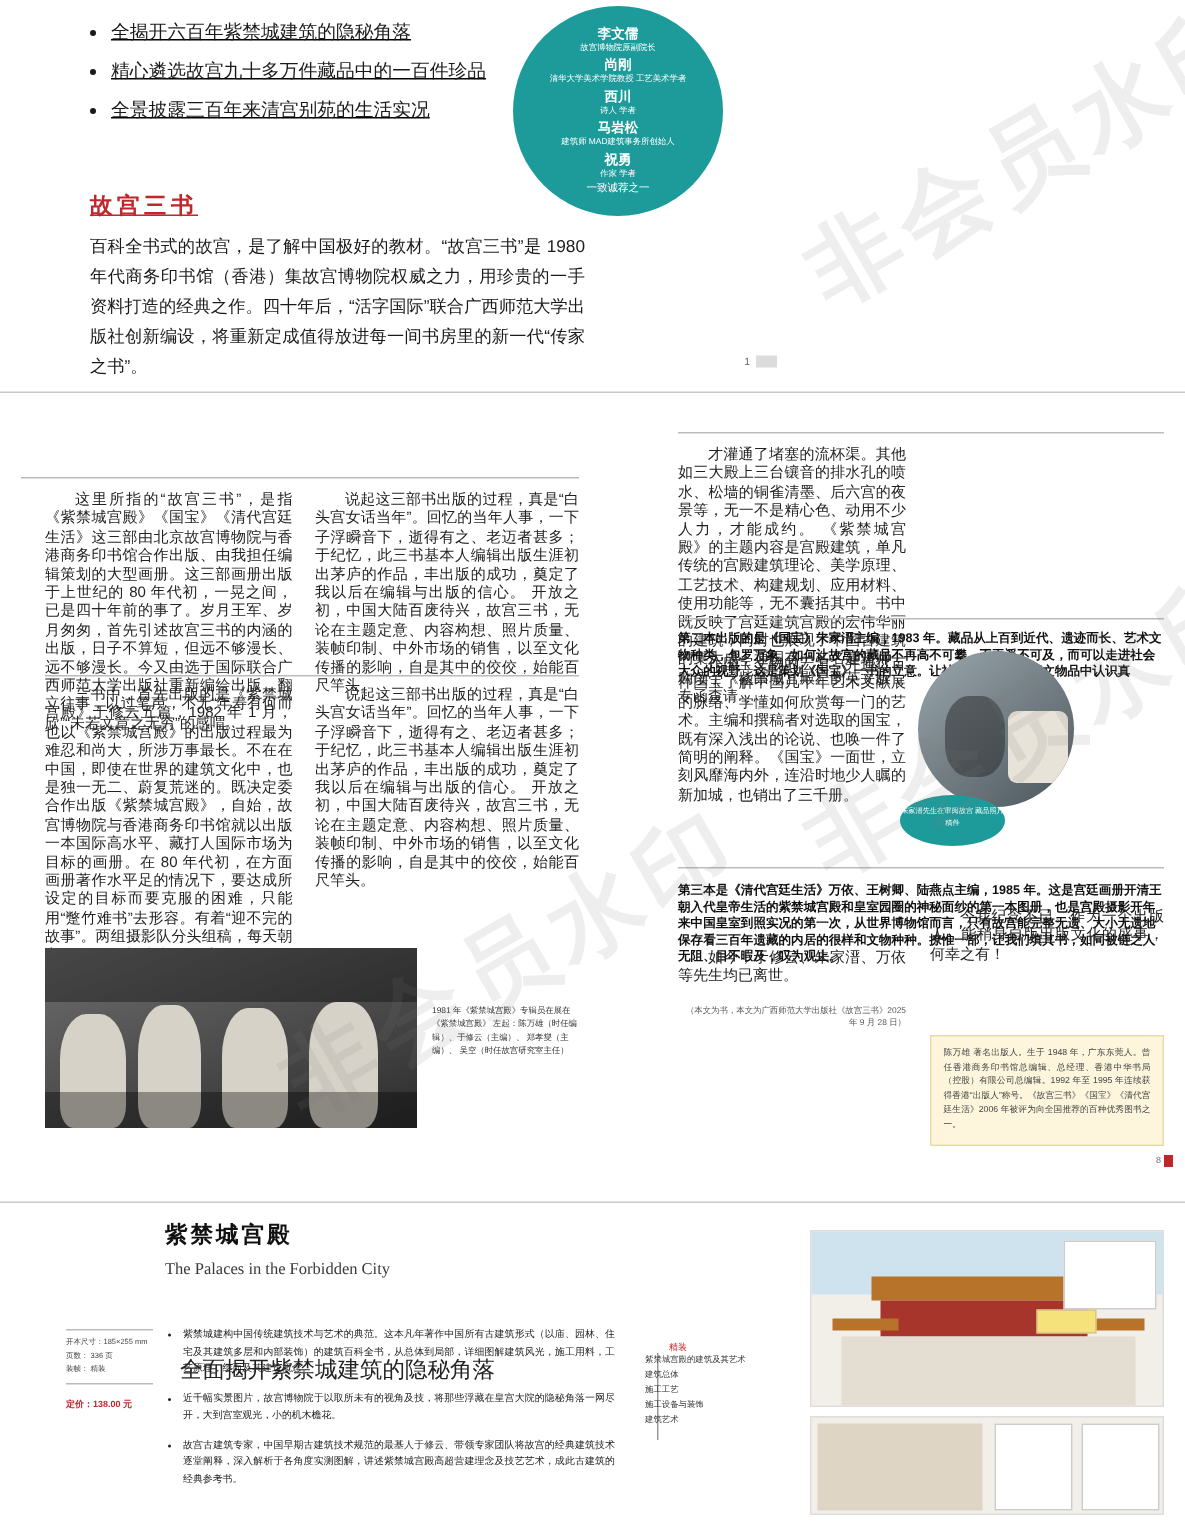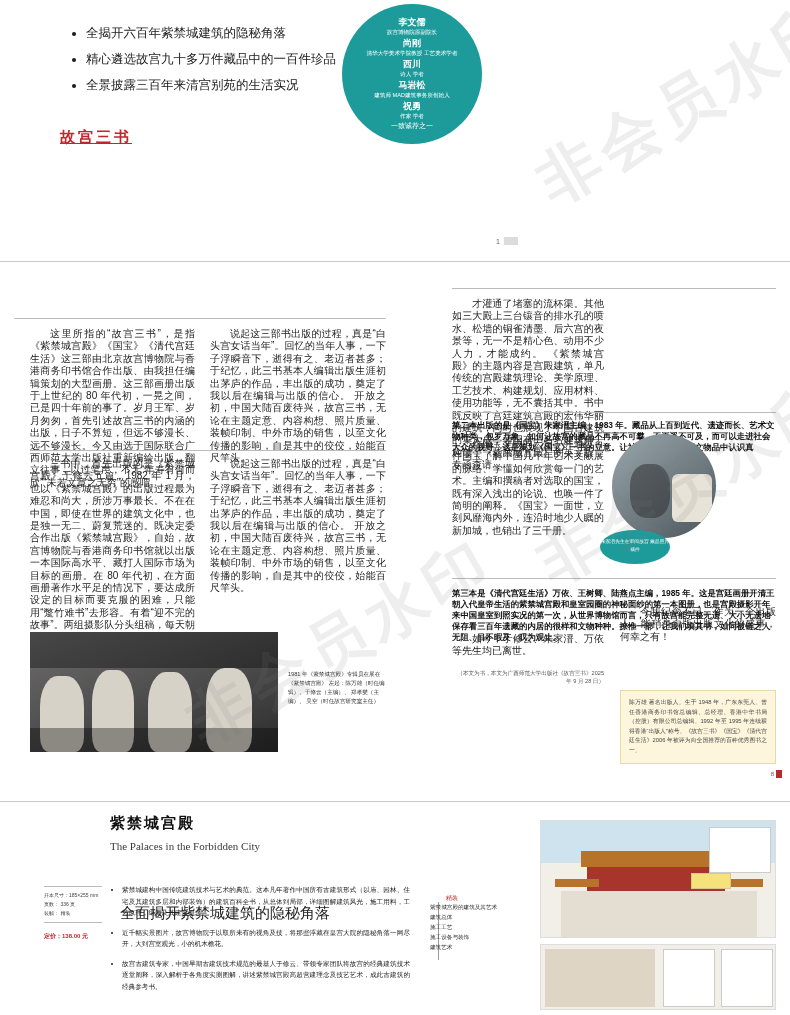--- a/index.html
+++ b/index.html
@@ -46,21 +46,21 @@
     position: absolute;
     left: 60px; top: 10px;
     width: 320px;
   }
   .bullets li {
     font-size: 12.5px;
     color: #1a1a1a;
     line-height: 22px;
     margin-bottom: 4px;
   }
-  .bullets { padding-left: 14px; margin: 12px; }
+  .bullets { padding-left: 14px; margin: 0; text-decoration: underline; }
 
   .circle-badge {
     position: absolute;
     left: 342px; top: 4px;
     width: 140px; height: 140px;
     border-radius: 50%;
     background: #1d9b9b;
     color: #fff;
     text-align: center;
     padding-top: 12px;
@@ -285,20 +285,21 @@
       <div class="cb-name">西川</div>
       <div class="cb-role">诗人 学者</div>
       <div class="cb-name">马岩松</div>
       <div class="cb-role">建筑师 MAD建筑事务所创始人</div>
       <div class="cb-name">祝勇</div>
       <div class="cb-role">作家 学者</div>
       <div class="cb-sep">一致诚荐之一</div>
     </div>
 
     <div class="title-red">故宫三书</div>
+    <div class="para-main">百科全书式的故宫，是了解中国极好的教材。“故宫三书”是 1980 年代商务印书馆（香港）集故宫博物院权威之力，用珍贵的一手资料打造的经典之作。四十年后，“活字国际”联合广西师范大学出版社创新编设，将重新定成值得放进每一间书房里的新一代“传家之书”。</div>
     <div class="pagenum-1">1</div>
     <div class="pagebar-1"></div>
   </div>
 
   <div class="sec2">
 
     <div class="rule-left"></div>
     <div class="rule-right"></div>
 
     <div class="col c1">

